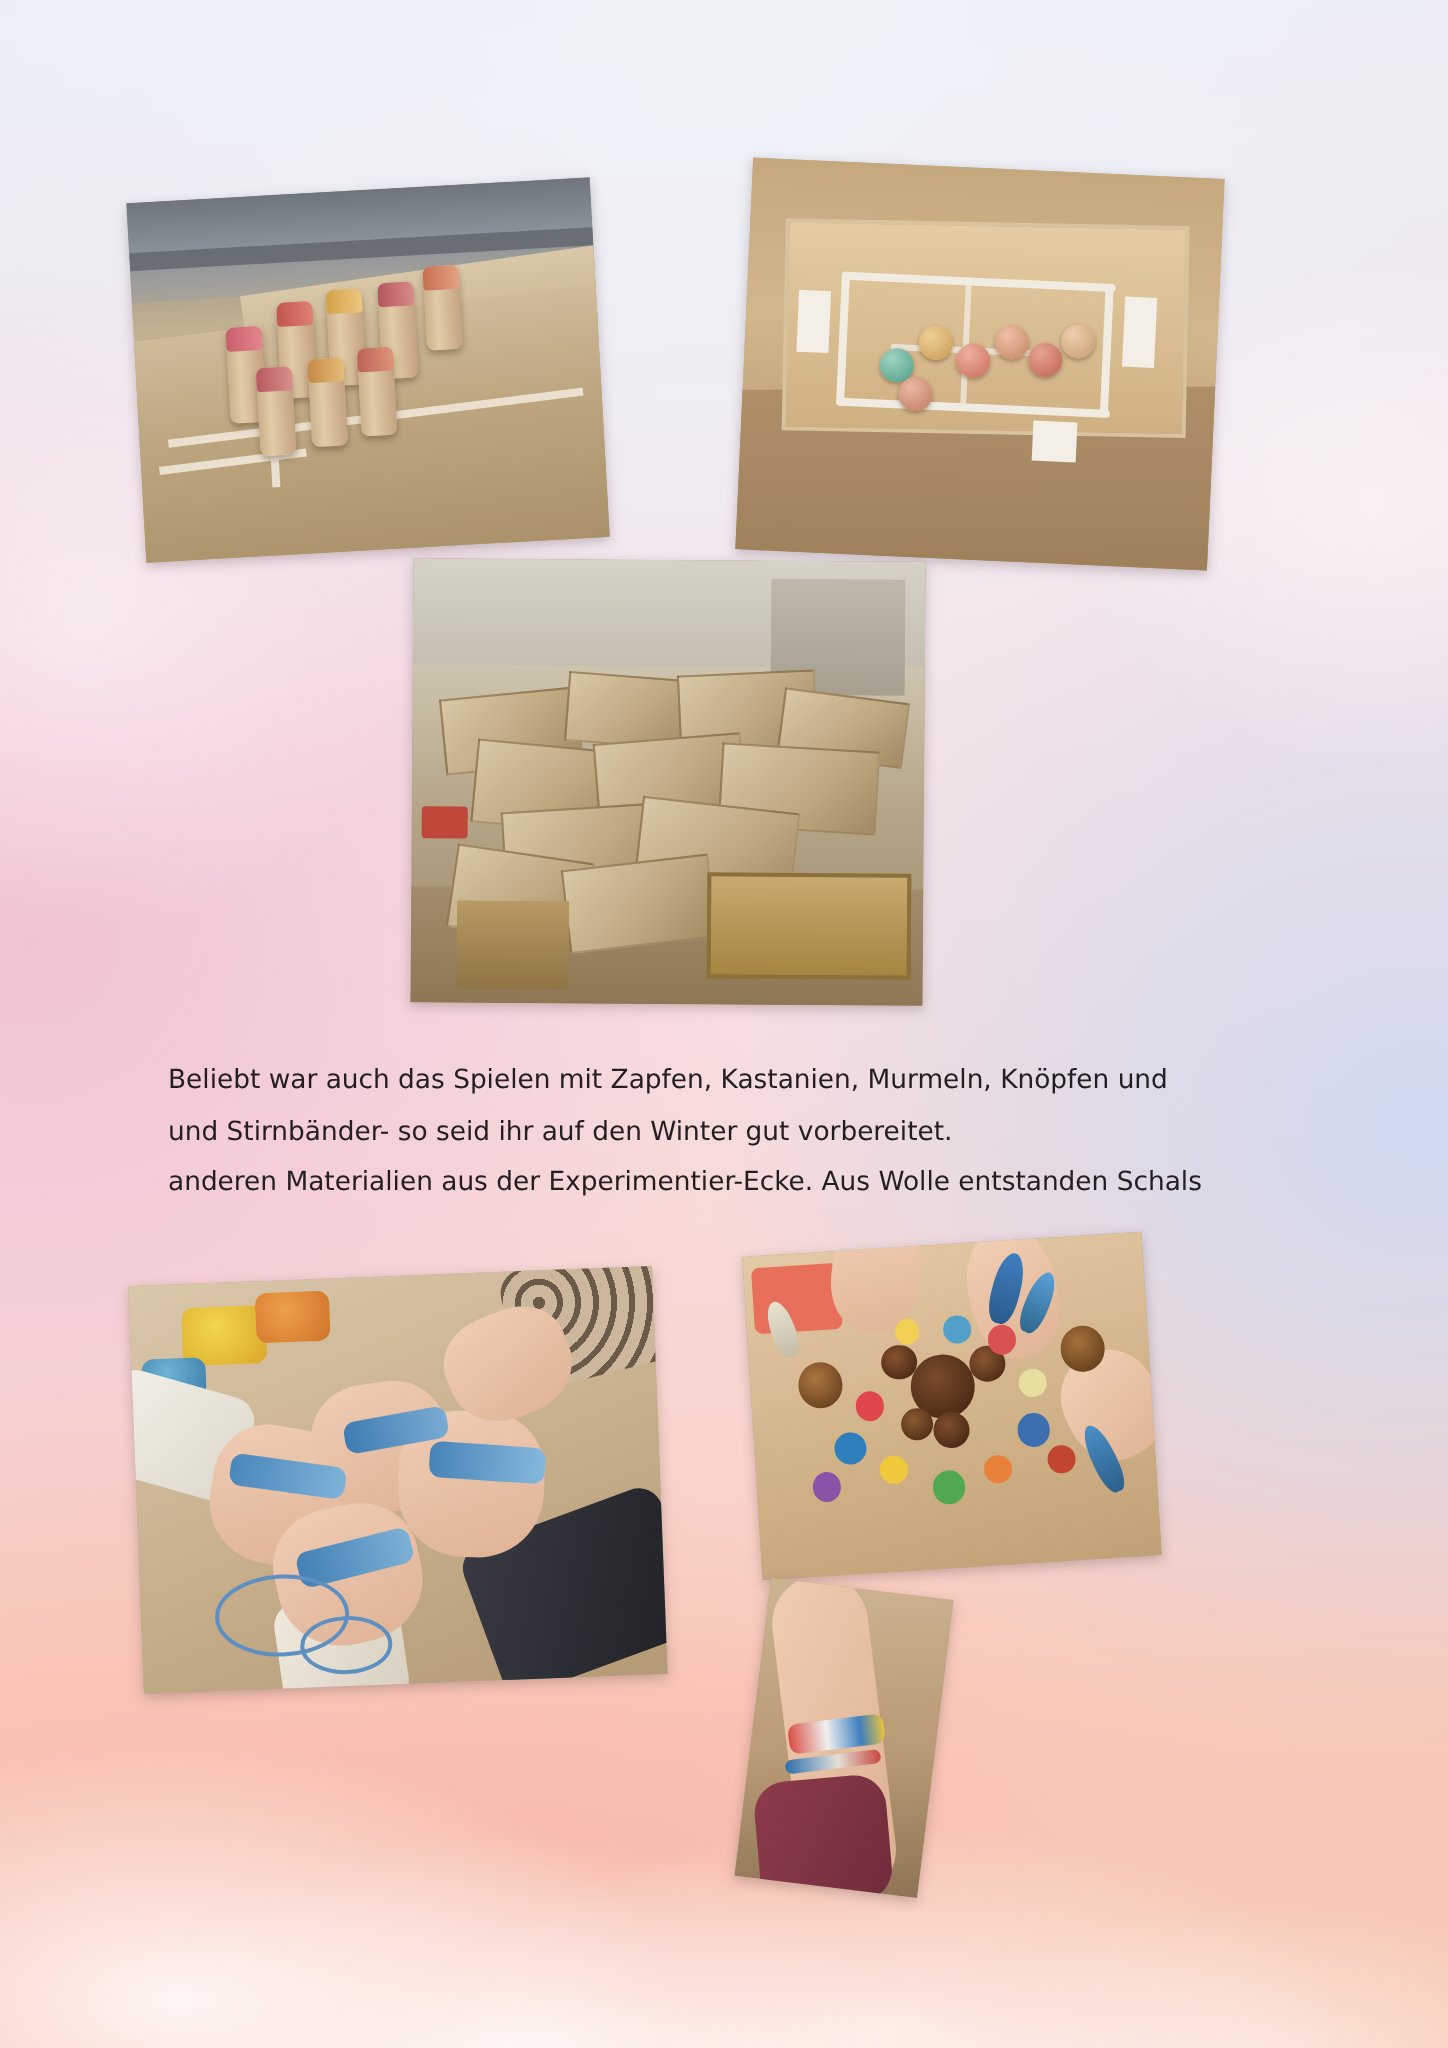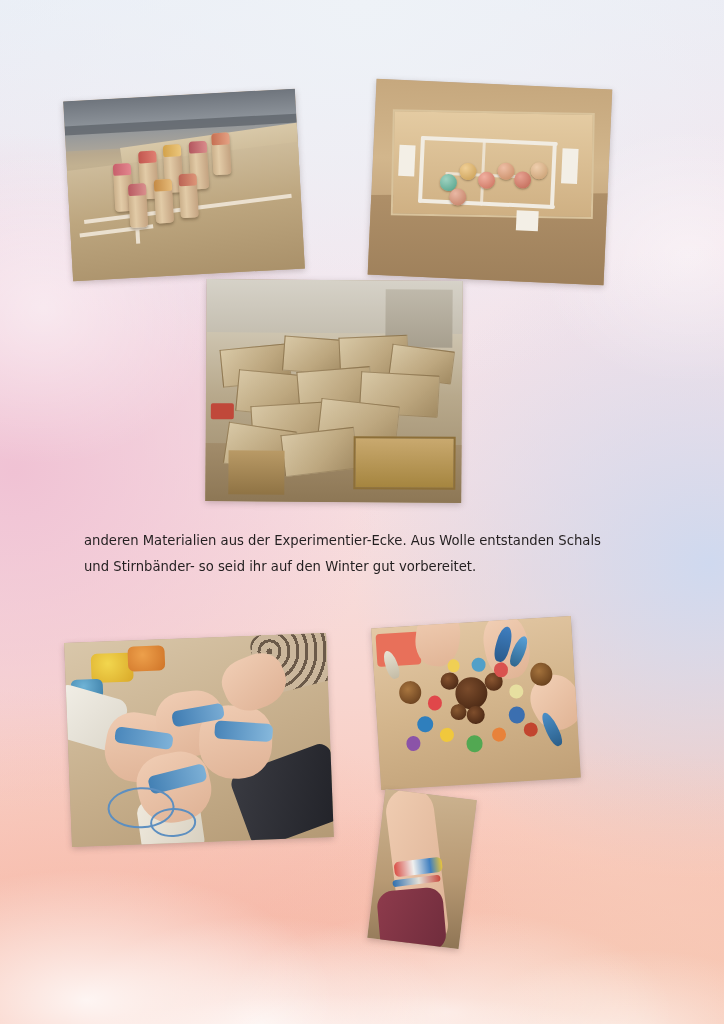--- a/index.html
+++ b/index.html
@@ -357,22 +357,23 @@
       <div class="cb" style="left:18%;top:56%;width:30%;height:20%;transform:rotate(-4deg);"></div>
       <div class="cb" style="left:44%;top:55%;width:30%;height:20%;transform:rotate(6deg);"></div>
       <div class="cb" style="left:8%;top:66%;width:26%;height:18%;transform:rotate(8deg);"></div>
       <div class="cb" style="left:30%;top:68%;width:28%;height:18%;transform:rotate(-7deg);"></div>
       <div class="crate"></div>
       <div class="stool"></div>
     </div>
   </div>
 
   <div class="caption">
+    <p>Beliebt war auch das Spielen mit Zapfen, Kastanien, Murmeln, Knöpfen und</p>
+    <p>und Stirnbänder- so seid ihr auf den Winter gut vorbereitet.</p>
     <p>anderen Materialien aus der Experimentier-Ecke. Aus Wolle entstanden Schals</p>
-    <p>und Stirnbänder- so seid ihr auf den Winter gut vorbereitet.</p>
   </div>
 
   <div class="photo" id="photo4">
     <div class="inner">
       <div class="tabletop"></div>
 
       <div class="wool" style="left:10%;top:6%;width:16%;height:14%;background:radial-gradient(circle at 40% 35%,#f2d64e,#d9a828);"></div>
       <div class="wool" style="left:24%;top:3%;width:14%;height:12%;background:radial-gradient(circle at 40% 35%,#eda04b,#cf7327);"></div>
       <div class="wool" style="left:2%;top:18%;width:12%;height:10%;background:radial-gradient(circle at 40% 35%,#6fb3d6,#3d7fa8);"></div>
 

